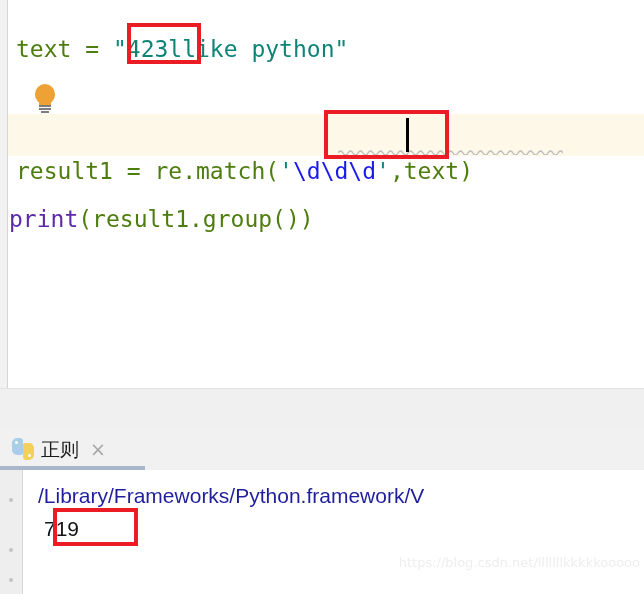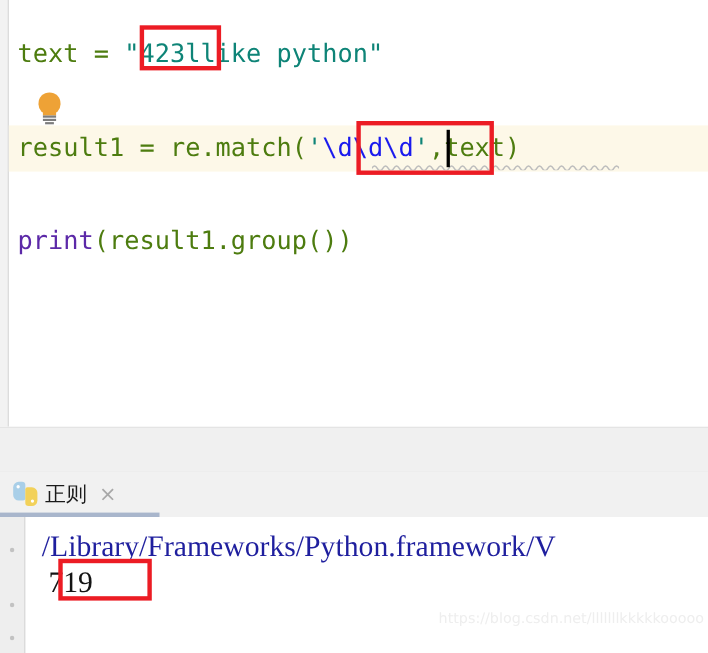--- a/index.html
+++ b/index.html
@@ -49,22 +49,22 @@
     letter-spacing: 0px;
     color: #000000;
   }
   #line-1 { top: 28px; left: 8px; }
   #line-2 {
     top: 114px;
     left: 0px;
     width: 636px;
     background: #fdf8e8;
   }
-  #line-2 .ln-inner { padding-left: 8px; display: inline-block; }
-  #line-3 { top: 198px; left: 8px; text-align: right; }
+  #line-2 .ln-inner { padding-left: 8px; display: inline-block; margin-top: 36px; }
+  #line-3 { top: 198px; left: 1px; text-align: right; }
 
   .tok-default { color: #4d7c0f; }
   .tok-string  { color: #0e8477; }
   .tok-escape  { color: #1a1aee; }
   .tok-builtin { color: #5c29a8; }
 
   
   .hl-box {
     position: absolute;
     border: 4px solid #ec1c24;
@@ -250,22 +250,22 @@
   #console-text {
     position: absolute;
     left: 24px; top: 0;
     width: 620px; height: 124px;
     overflow: hidden;
   }
   .console-line {
     position: absolute;
     left: 14px;
     white-space: pre;
-    font-family: Liberation Serif, serif;
-    font-size: 27px;
+    font-family: Liberation Sans, sans-serif;
+    font-size: 21px;
     line-height: 30px;
   }
   #console-line-path {
     top: 11px;
     color: #1f1f9e;
   }
   #console-line-out {
     top: 44px;
     color: #141414;
     left: 20px;

